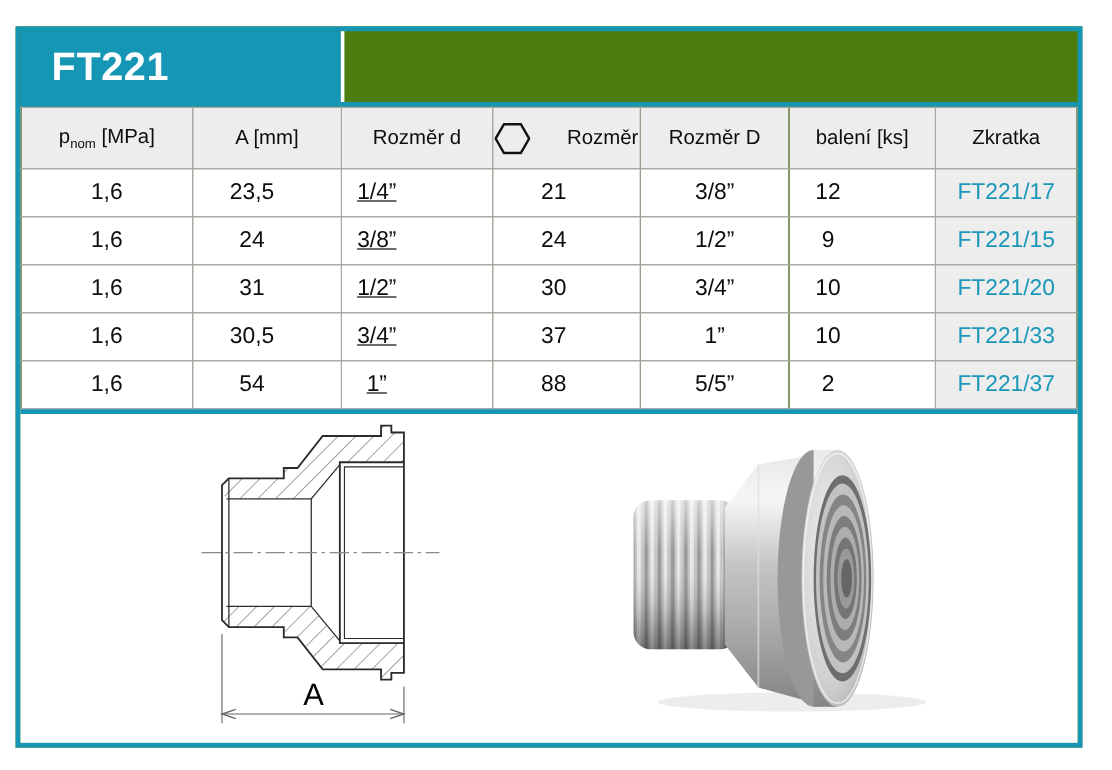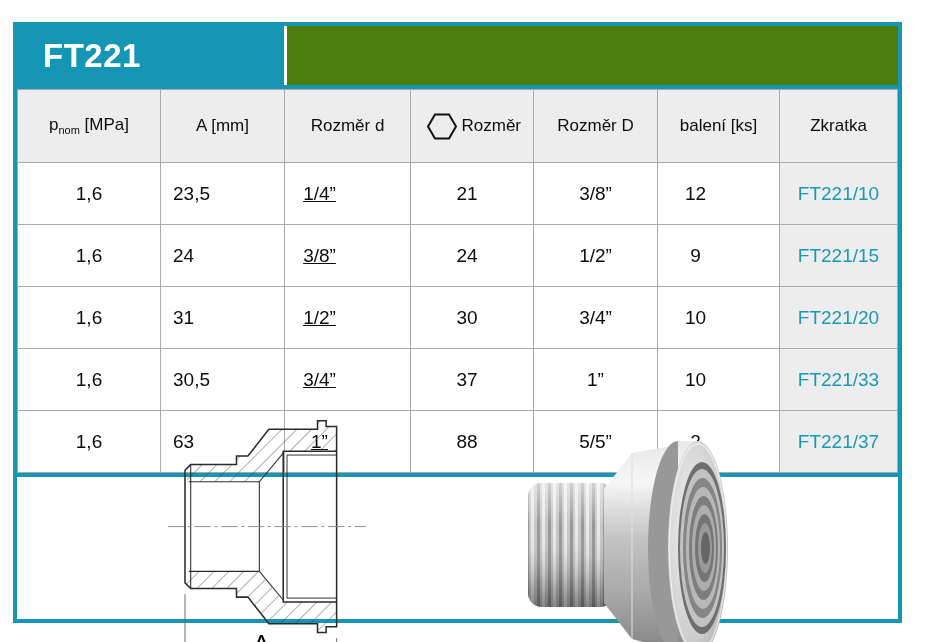--- a/index.html
+++ b/index.html
@@ -21,32 +21,32 @@
     display:flex;align-items:center;padding-left:26px;box-sizing:border-box;
   }
   .title-sep{flex:0 0 3px;background:#ffffff;}
   .title-name{
     flex:1;background:#eeeeee;display:flex;align-items:center;
     padding-left:14px;font-size:21px;color:#0d0d0d;
     border-top:2px solid #fff;border-bottom:2px solid #fff;
   }
   
   table.spec{width:100%;border-collapse:collapse;table-layout:fixed;}
-  .spec th,.spec td{border:1px solid #a9a9a9;text-align:center;padding:12px;overflow:hidden;}
+  .spec th,.spec td{border:1px solid #a9a9a9;text-align:center;padding:1px;overflow:hidden;}
   .spec th{
     height:48px;background:#ededed;font-weight:normal;font-size:17px;color:#0d0d0d;
   }
   .spec td{height:37px;font-size:19px;background:#fff;color:#0d0d0d;}
-  .spec td.c2{text-align:left;padding-right:26px;}
+  .spec td.c2{text-align:center;padding-right:26px;}
   .spec td.c3{padding-right:68px;text-decoration:underline;}
   .spec td.c4{padding-right:22px;}
   .spec td.c6{padding-right:58px;}
   .spec td.zk{background:#ededed;color:#1a98b8;font-size:19px;}
   sub.nom{font-size:11px;}
-  th.hexth .inner{display:flex;align-items:center;justify-content:flex-end;gap:4px;}
+  th.hexth .inner{display:flex;align-items:center;justify-content:space-between;gap:4px;}
   th.hexth svg{display:block;}
   
   .figure-row{flex:1;display:flex;border-top:4px solid #1496b4;background:#fff;min-height:0;}
   .fig-half{width:50%;display:flex;align-items:center;justify-content:center;box-sizing:border-box;}
   .fig-drawing{padding-left:60px;}
   .fig-photo{padding-right:36px;}
 </style>
 </head>
 <body>
 
@@ -86,21 +86,21 @@
       </tr>
     </thead>
     <tbody>
       <tr>
         <td class="c1">1,6</td>
         <td class="c2">23,5</td>
         <td class="c3">1/4”</td>
         <td class="c4">21</td>
         <td class="c5">3/8”</td>
         <td class="c6">12</td>
-        <td class="zk">FT221/10</td>
+        <td class="zk">FT221/17</td>
       </tr>
       <tr>
         <td class="c1">1,6</td>
         <td class="c2">24</td>
         <td class="c3">3/8”</td>
         <td class="c4">24</td>
         <td class="c5">1/2”</td>
         <td class="c6">9</td>
         <td class="zk">FT221/15</td>
       </tr>
@@ -117,21 +117,21 @@
         <td class="c1">1,6</td>
         <td class="c2">30,5</td>
         <td class="c3">3/4”</td>
         <td class="c4">37</td>
         <td class="c5">1”</td>
         <td class="c6">10</td>
         <td class="zk">FT221/33</td>
       </tr>
       <tr>
         <td class="c1">1,6</td>
-        <td class="c2">63</td>
+        <td class="c2">54</td>
         <td class="c3">1”</td>
         <td class="c4">88</td>
         <td class="c5">5/5”</td>
         <td class="c6">2</td>
         <td class="zk">FT221/37</td>
       </tr>
     </tbody>
   </table>
 
   <div class="figure-row">

